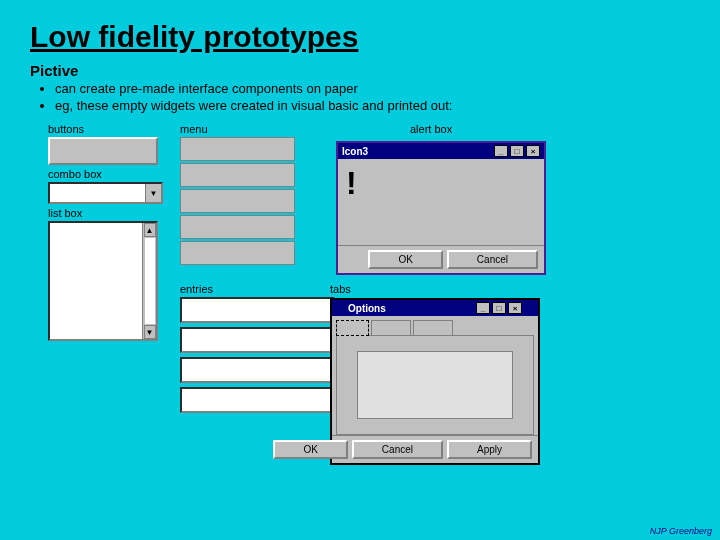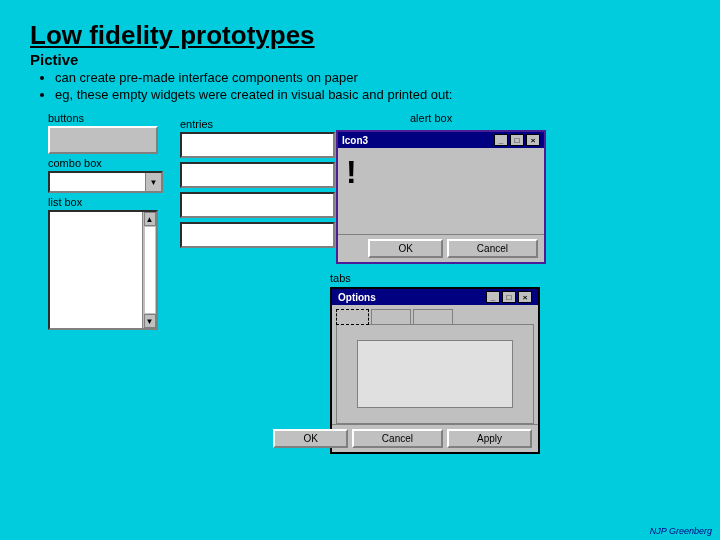--- a/index.html
+++ b/index.html
@@ -10,24 +10,25 @@
       font-family: Arial, sans-serif;
       overflow: hidden;
       position: relative;
     }
 
     .page-content {
       padding: 20px 30px;
     }
 
     .page-title {
-      font-size: 26px;
+      font-size: 30px;
       font-weight: bold;
       text-decoration: underline;
       color: #000;
+      margin-bottom: 8px;
     }
 
     .section-label {
       font-size: 15px;
       font-weight: bold;
       color: #000;
       margin-bottom: 2px;
     }
 
     .bullet-list {
@@ -257,21 +258,21 @@
       width: 210px;
       border: 2px solid #000;
       background: #C0C0C0;
       font-size: 10px;
     }
     .options-titlebar {
       background: #000080;
       color: #fff;
       font-size: 10px;
       font-weight: bold;
-      padding: 2px 6px;
+      padding: 2px 16px;
       display: flex;
       justify-content: space-between;
       align-items: center;
     }
     .tabs-row {
       display: flex;
       flex-direction: row;
       padding: 4px 4px 0;
       gap: 2px;
     }
@@ -362,20 +363,30 @@
             <div class="scrollbar-up">▲</div>
             <div class="scrollbar-track"></div>
             <div class="scrollbar-down">▼</div>
           </div>
         </div>
       </div>
     </div>
 
     <div class="mid-col">
 
+      <div>
+        <div class="widget-label">menu</div>
+        <div class="menu-widget">
+          <div class="menu-item"></div>
+          <div class="menu-item"></div>
+          <div class="menu-item"></div>
+          <div class="menu-item"></div>
+          <div class="menu-item"></div>
+        </div>
+      </div>
 
       <div class="entries-section">
         <div class="widget-label">entries</div>
         <div class="entry-widget"></div>
         <div class="entry-widget"></div>
         <div class="entry-widget"></div>
         <div class="entry-widget"></div>
       </div>
     </div>
 

